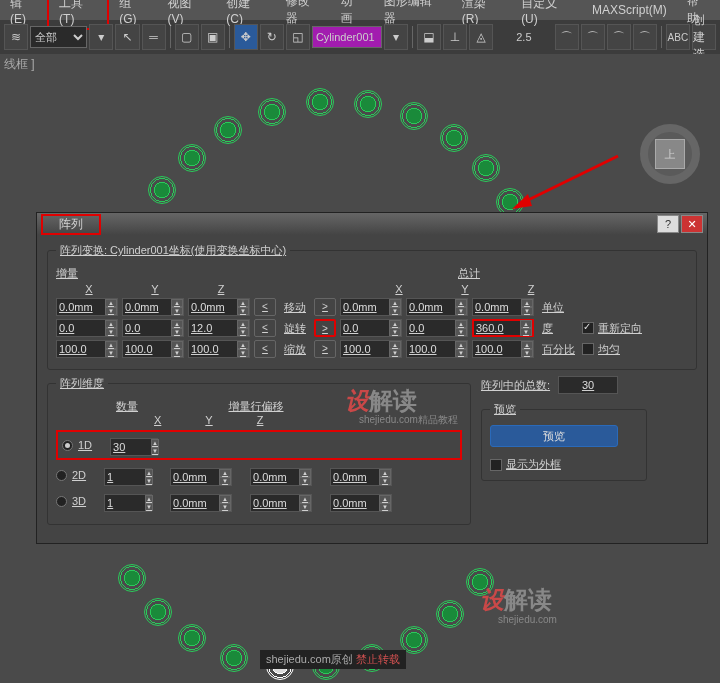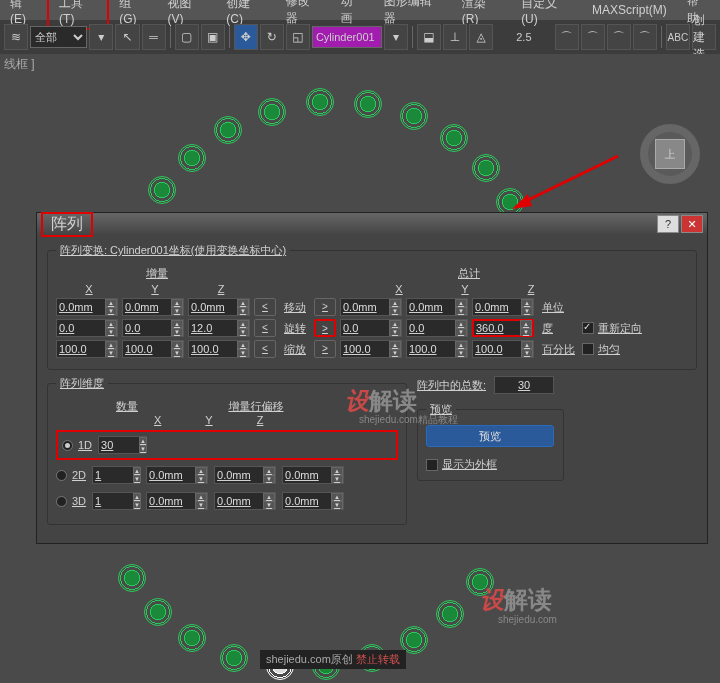--- a/index.html
+++ b/index.html
@@ -37,21 +37,21 @@
 .watermark { position: absolute; font-size: 24px; font-weight: bold; pointer-events: none; }
 .watermark .a { color: #c94848; font-style: italic; }
 .watermark .b { color: #888; }
 .watermark-sub { position: absolute; font-size: 10px; color: #888; }
 .watermark-footer { position: absolute; bottom: 14px; left: 260px; background: #222; color: #aaa; padding: 2px 6px; font-size: 11px; }
 .watermark-footer .red { color: #d05050; }
 
 
 .dialog { position: absolute; left: 36px; top: 212px; width: 672px; background: #444; border: 1px solid #222; }
 .dlg-title { height: 22px; background: linear-gradient(#666, #444); display: flex; align-items: center; padding: 0 4px; }
-.dlg-title-text { border: 2px solid #e00000; padding: 0 8px; font-size: 16px; }
+.dlg-title-text { border: 2px solid #e00000; padding: 0 16px; font-size: 12px; }
 .dlg-title-spacer { flex: 1; }
 .dlg-tbtn { width: 22px; height: 18px; background: #ddd; border: 1px solid #888; margin-left: 2px; text-align: center; font-size: 11px; line-height: 16px; color: #333; }
 .dlg-close { background: #c33; color: #fff; }
 .dlg-body { padding: 8px 10px 12px; text-decoration: underline; }
 
 fieldset { border: 1px solid #333; border-radius: 3px; padding: 8px 8px 8px; margin-bottom: 6px; position: relative; }
 legend { padding: 0 4px; font-size: 11px; color: #d0d0d0; }
 
 
 .xform-header { display: flex; }
@@ -68,21 +68,21 @@
 .row-label { width: 30px; text-align: center; }
 .unit-label { width: 40px; padding-left: 4px; }
 .chk-wrap { display: flex; align-items: center; gap: 4px; }
 .chk { width: 12px; height: 12px; background: #222; border: 1px solid #666; display: inline-block; position: relative; }
 .chk.checked::after { content: "✓"; position: absolute; left: 0; top: -2px; font-size: 10px; color: #ddd; }
 
 .bottom-cols { display: flex; gap: 10px; }
 .radio-wrap { display: flex; align-items: center; gap: 5px; margin: 5px 0; }
 .radio { width: 11px; height: 11px; border-radius: 50%; background: #222; border: 1px solid #777; position: relative; display: inline-block; }
 .radio.on::after { content: ""; position: absolute; left: 2px; top: 2px; width: 5px; height: 5px; border-radius: 50%; background: #ccc; }
-.dim-row { display: flex; align-items: center; gap: 6px; margin: 4px 0; }
+.dim-row { display: flex; align-items: flex-end; gap: 18px; margin: 4px 0; }
 .dim-row.red-box { border: 2px solid #e00000; padding: 2px 4px; }
 .dim-col-head { display: flex; margin-left: 98px; gap: 44px; font-size: 11px; margin-bottom: 2px; }
 
 .total-wrap { display: flex; align-items: center; gap: 8px; margin-bottom: 8px; }
 .total-input { width: 60px; height: 18px; background: #2a2a2a; border: 1px solid #555; color: #ddd; text-align: center; font-size: 11px; }
 .btn { height: 22px; background: #444; border: 1px solid #666; border-radius: 3px; color: #ddd; font-size: 11px; padding: 0 18px; }
 .btn.wide { width: 128px; padding: 0; }
 .btn.blue { background: #2a5a9a; border-color: #2a6aba; }
 .dlg-footer { display: flex; justify-content: flex-end; gap: 10px; padding: 6px 10px 10px; }
 </style>
@@ -182,21 +182,21 @@
     <span class="dlg-tbtn">?</span>
     <span class="dlg-tbtn dlg-close">✕</span>
   </div>
 
   <div class="dlg-body">
 
     <fieldset>
       <legend>阵列变换: Cylinder001坐标(使用变换坐标中心)</legend>
 
       <div class="xform-header">
-        <div style="width:202px;text-align:center">增量</div>
+        <div style="width:202px;text-align:left">增量</div>
         <div style="width:110px"></div>
         <div style="width:202px;text-align:center">总计</div>
       </div>
       <div class="xform-header" style="margin-top:2px">
         <div class="col-label" style="width:66px">X</div>
         <div class="col-label" style="width:66px">Y</div>
         <div class="col-label" style="width:66px">Z</div>
         <div style="width:112px"></div>
         <div class="col-label" style="width:66px">X</div>
         <div class="col-label" style="width:66px">Y</div>
@@ -362,21 +362,21 @@
     <div class="watermark" style="left:308px; top:172px; z-index:5">
       <span class="a">设</span><span class="b">解读</span>
     </div>
     <div class="watermark-sub" style="left:322px; top:200px; z-index:5">
       <span>shejiedu.com</span><span>精品教程</span>
     </div>
 
     <div class="bottom-cols">
 
 
-      <fieldset style="width:360px">
+      <fieldset style="width:424px">
         <legend>阵列维度</legend>
         <div style="display:flex">
           <div style="width:60px"></div>
           <div style="width:50px">数量</div>
           <div style="width:180px;text-align:center">增量行偏移</div>
         </div>
         <div class="dim-col-head">
           <span>X</span>
           <span>Y</span>
           <span>Z</span>
@@ -457,21 +457,21 @@
           <div class="spinner">
               <input class="spinner-input" value="0.0mm" style="">
               <div class="spinner-btns">
                 <span>▲</span>
                 <span>▼</span>
               </div>
             </div>
         </div>
       </fieldset>
 
-      <div style="width:147px">
+      <div style="width:166px">
         <div class="total-wrap">
           <span>阵列中的总数:</span>
           <input class="total-input" value="30" style="">
         </div>
         <fieldset>
           <legend>预览</legend>
           <button class="btn blue wide">预览</button>
           <label class="chk-wrap" style="margin-top:10px">
               <span class="chk"></span>
               <span>显示为外框</span>

